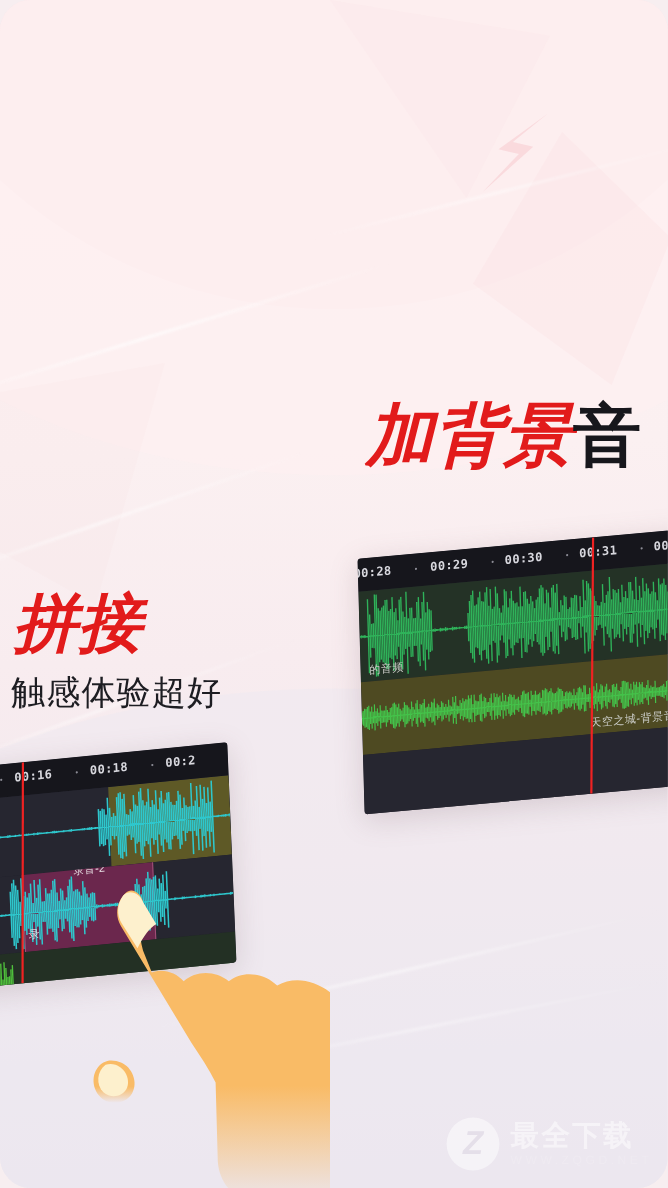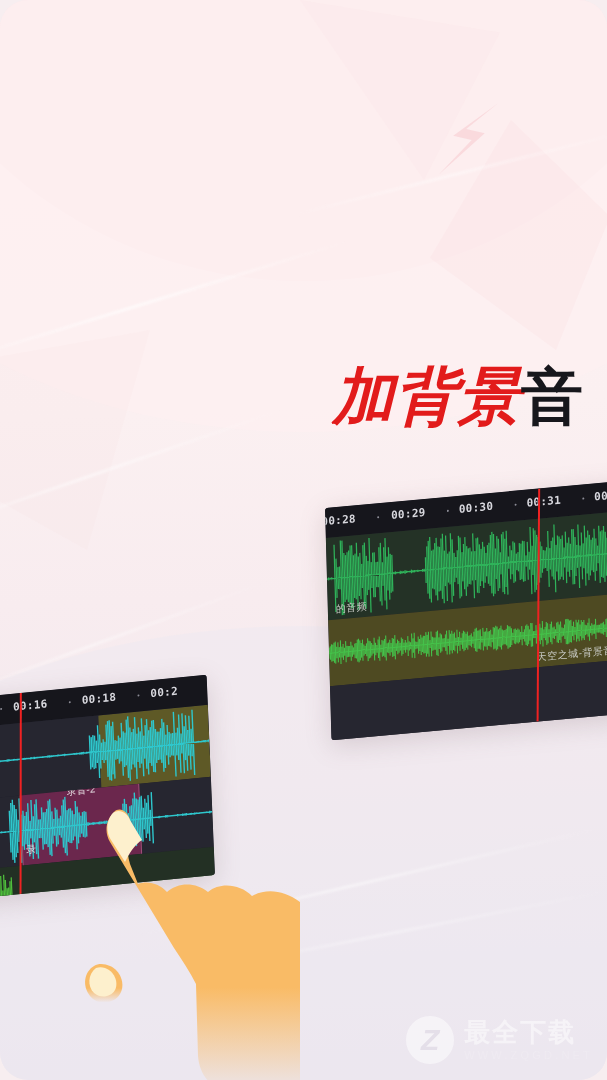--- a/index.html
+++ b/index.html
@@ -111,20 +111,22 @@
   <div class="streak s2"></div>
   <div class="streak s3"></div>
   <div class="streak s4"></div>
   <div class="streak s5"></div>
   <div class="streak s6"></div>
 
   <div class="headline hl-right">
     <span class="red">加背景</span><span class="blk">音</span>
   </div>
 
+  <div class="headline hl-left">拼接</div>
+  <div class="sub-left">触感体验超好</div>
 
   <div class="panel panel-top">
     <div class="ruler">
       <span class="tick" style="left:-4px">00:28</span>
       <span class="dot" style="left:52px"></span>
       <span class="tick" style="left:66px">00:29</span>
       <span class="dot" style="left:122px"></span>
       <span class="tick" style="left:134px">00:30</span>
       <span class="dot" style="left:190px"></span>
       <span class="tick" style="left:202px">00:31</span>

